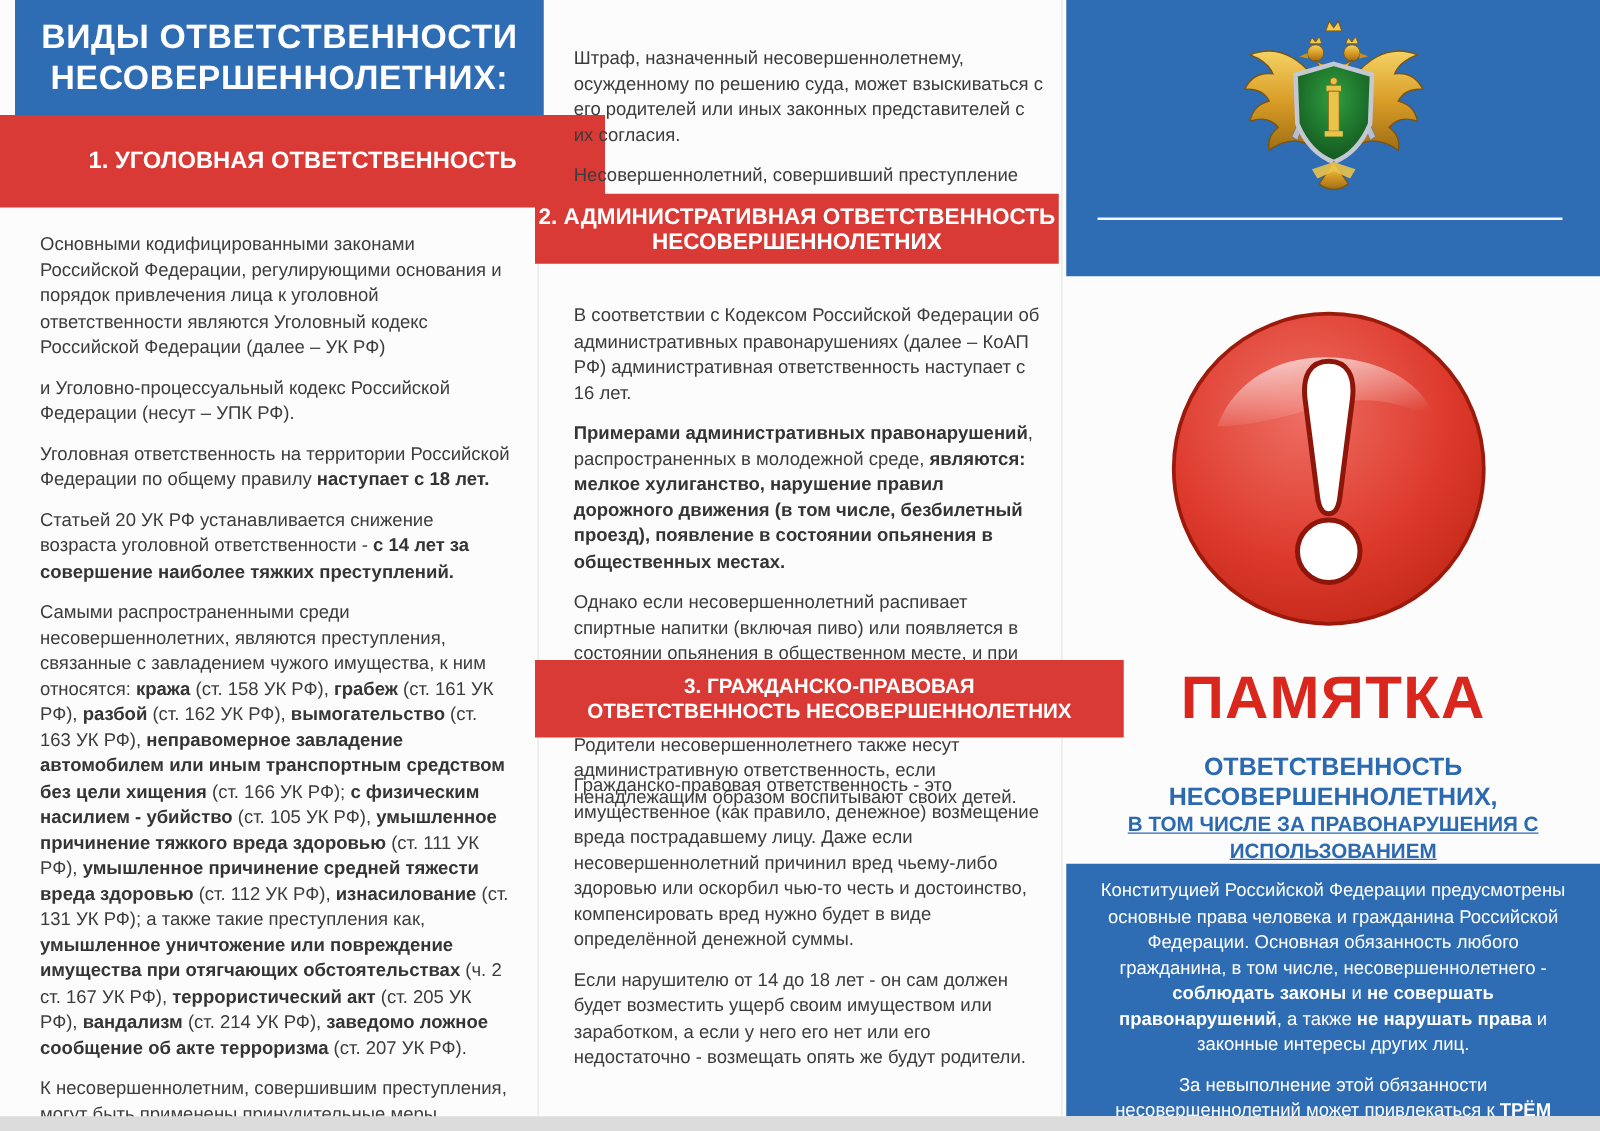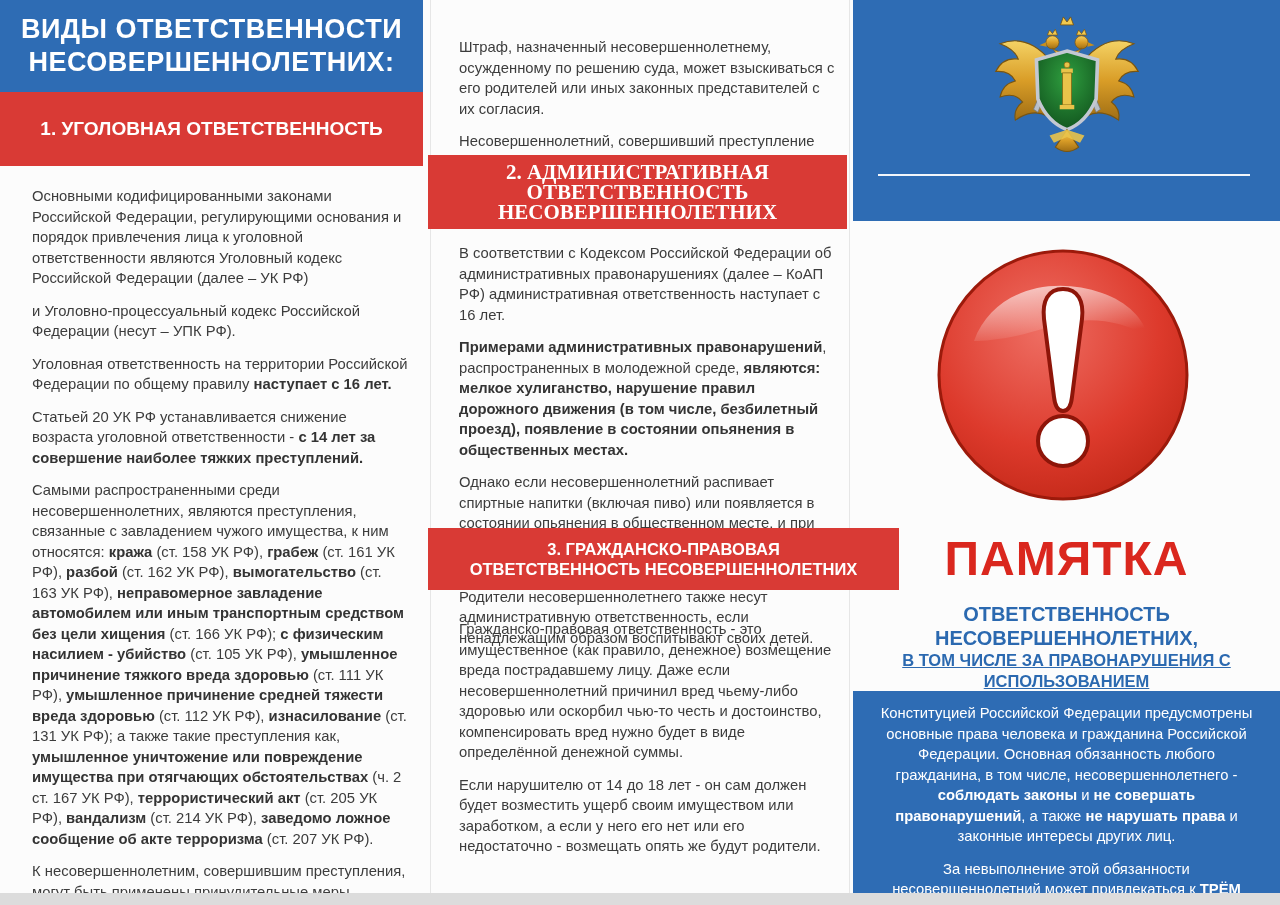--- a/index.html
+++ b/index.html
@@ -8,30 +8,30 @@
     background:#fcfcfc;font-family:"Liberation Sans",sans-serif;
     -webkit-font-smoothing:antialiased;
   }
   .fold{position:absolute;top:0;height:893px;width:1px;background:#e6e6e6;}
   .fold.f1{left:430px;}
   .fold.f2{left:849px;}
   .bottom-strip{position:absolute;left:0;top:893px;width:1280px;height:12px;background:#dcdcdc;}
 
   
   .left-header{
-    position:absolute;left:0;top:0;width:423px;height:92px;background:#2e6cb4;
+    position:absolute;left:12px;top:0;width:423px;height:92px;background:#2e6cb4;
     color:#ffffff;font-weight:700;font-size:27px;line-height:33px;letter-spacing:.5px;
     display:flex;align-items:center;justify-content:center;text-align:center;white-space:pre-line;
   }
   .banner{
     position:absolute;background:#d93a35;color:#ffffff;font-weight:700;
     display:flex;align-items:center;justify-content:center;text-align:center;white-space:pre-line;
   }
-  .banner.b1{left:0;top:92px;width:423px;height:74px;font-size:19px;}
-  .banner.b2{left:428px;top:155px;width:419px;height:74px;font-size:21px;line-height:20px;font-family:Liberation Serif, serif;}
+  .banner.b1{left:0;top:92px;width:484px;height:74px;font-size:19px;}
+  .banner.b2{left:428px;top:155px;width:419px;height:56px;font-size:18px;line-height:20px;}
   .banner.b3{left:428px;top:528px;width:471px;height:62px;font-size:16.5px;line-height:20px;}
 
   .body-text{position:absolute;color:#3c3c3c;font-size:14.8px;line-height:20.5px;}
   .body-text b{font-weight:700;color:#343434;}
   .para{margin:12px;}
   .left-body{left:20px;top:174px;width:402px;height:719px;}
   .mid-intro{left:447px;top:25px;width:402px;}
   .mid-body2{left:447px;top:231px;width:402px;}
   .mid-body3{left:447px;top:607px;width:402px;}
 
@@ -62,21 +62,21 @@
 
   <div class="fold f1"></div>
   <div class="fold f2"></div>
 
   <div class="left-header">ВИДЫ ОТВЕТСТВЕННОСТИ
 НЕСОВЕРШЕННОЛЕТНИХ:</div>
   <div class="banner b1">1. УГОЛОВНАЯ ОТВЕТСТВЕННОСТЬ</div>
   <div class="body-text left-body">
       <div class="para"><span>Основными кодифицированными законами Российской Федерации, регулирующими основания и порядок привлечения лица к уголовной ответственности являются Уголовный кодекс Российской Федерации (далее – УК РФ)</span></div>
       <div class="para"><span>и Уголовно-процессуальный кодекс Российской Федерации (несут – УПК РФ).</span></div>
-      <div class="para"><span>Уголовная ответственность на территории Российской Федерации по общему правилу </span><b>наступает с 16 лет.</b></div>
+      <div class="para"><span>Уголовная ответственность на территории Российской Федерации по общему правилу </span><b>наступает с 18 лет.</b></div>
       <div class="para"><span>Статьей 20 УК РФ устанавливается снижение возраста уголовной ответственности - </span><b>с 14 лет за совершение наиболее тяжких преступлений.</b></div>
       <div class="para"><span>Самыми распространенными среди несовершеннолетних, являются преступления, связанные с завладением чужого имущества, к ним относятся: </span><b>кража</b><span> (ст. 158 УК РФ), </span><b>грабеж</b><span> (ст. 161 УК РФ), </span><b>разбой</b><span> (ст. 162 УК РФ), </span><b>вымогательство</b><span> (ст. 163 УК РФ), </span><b>неправомерное завладение автомобилем или иным транспортным средством без цели хищения</b><span> (ст. 166 УК РФ); </span><b>с физическим насилием - убийство</b><span> (ст. 105 УК РФ), </span><b>умышленное причинение тяжкого вреда здоровью</b><span> (ст. 111 УК РФ), </span><b>умышленное причинение средней тяжести вреда здоровью</b><span> (ст. 112 УК РФ), </span><b>изнасилование</b><span> (ст. 131 УК РФ); а также такие преступления как, </span><b>умышленное уничтожение или повреждение имущества при отягчающих обстоятельствах</b><span> (ч. 2 ст. 167 УК РФ), </span><b>террористический акт</b><span> (ст. 205 УК РФ), </span><b>вандализм</b><span> (ст. 214 УК РФ), </span><b>заведомо ложное сообщение об акте терроризма</b><span> (ст. 207 УК РФ).</span></div>
       <div class="para"><span>К несовершеннолетним, совершившим преступления, могут быть применены принудительные меры воспитательного воздействия либо им может быть назначено наказание, а при освобождении от наказания судом они могут быть также помещены в специальное учебно-воспитательное учреждение закрытого типа.</span></div>
     </div>
 
   <div class="body-text mid-intro">
       <div class="para"><span>Штраф, назначенный несовершеннолетнему, осужденному по решению суда, может взыскиваться с его родителей или иных законных представителей с их согласия.</span></div>
       <div class="para"><span>Несовершеннолетний, совершивший преступление подлежит обязательной постановке учет в комиссиях по делам несовершеннолетних и защите их прав и отделениях полиции по месту проживания.</span></div>
     </div>
   <div class="banner b2">2. АДМИНИСТРАТИВНАЯ ОТВЕТСТВЕННОСТЬ

